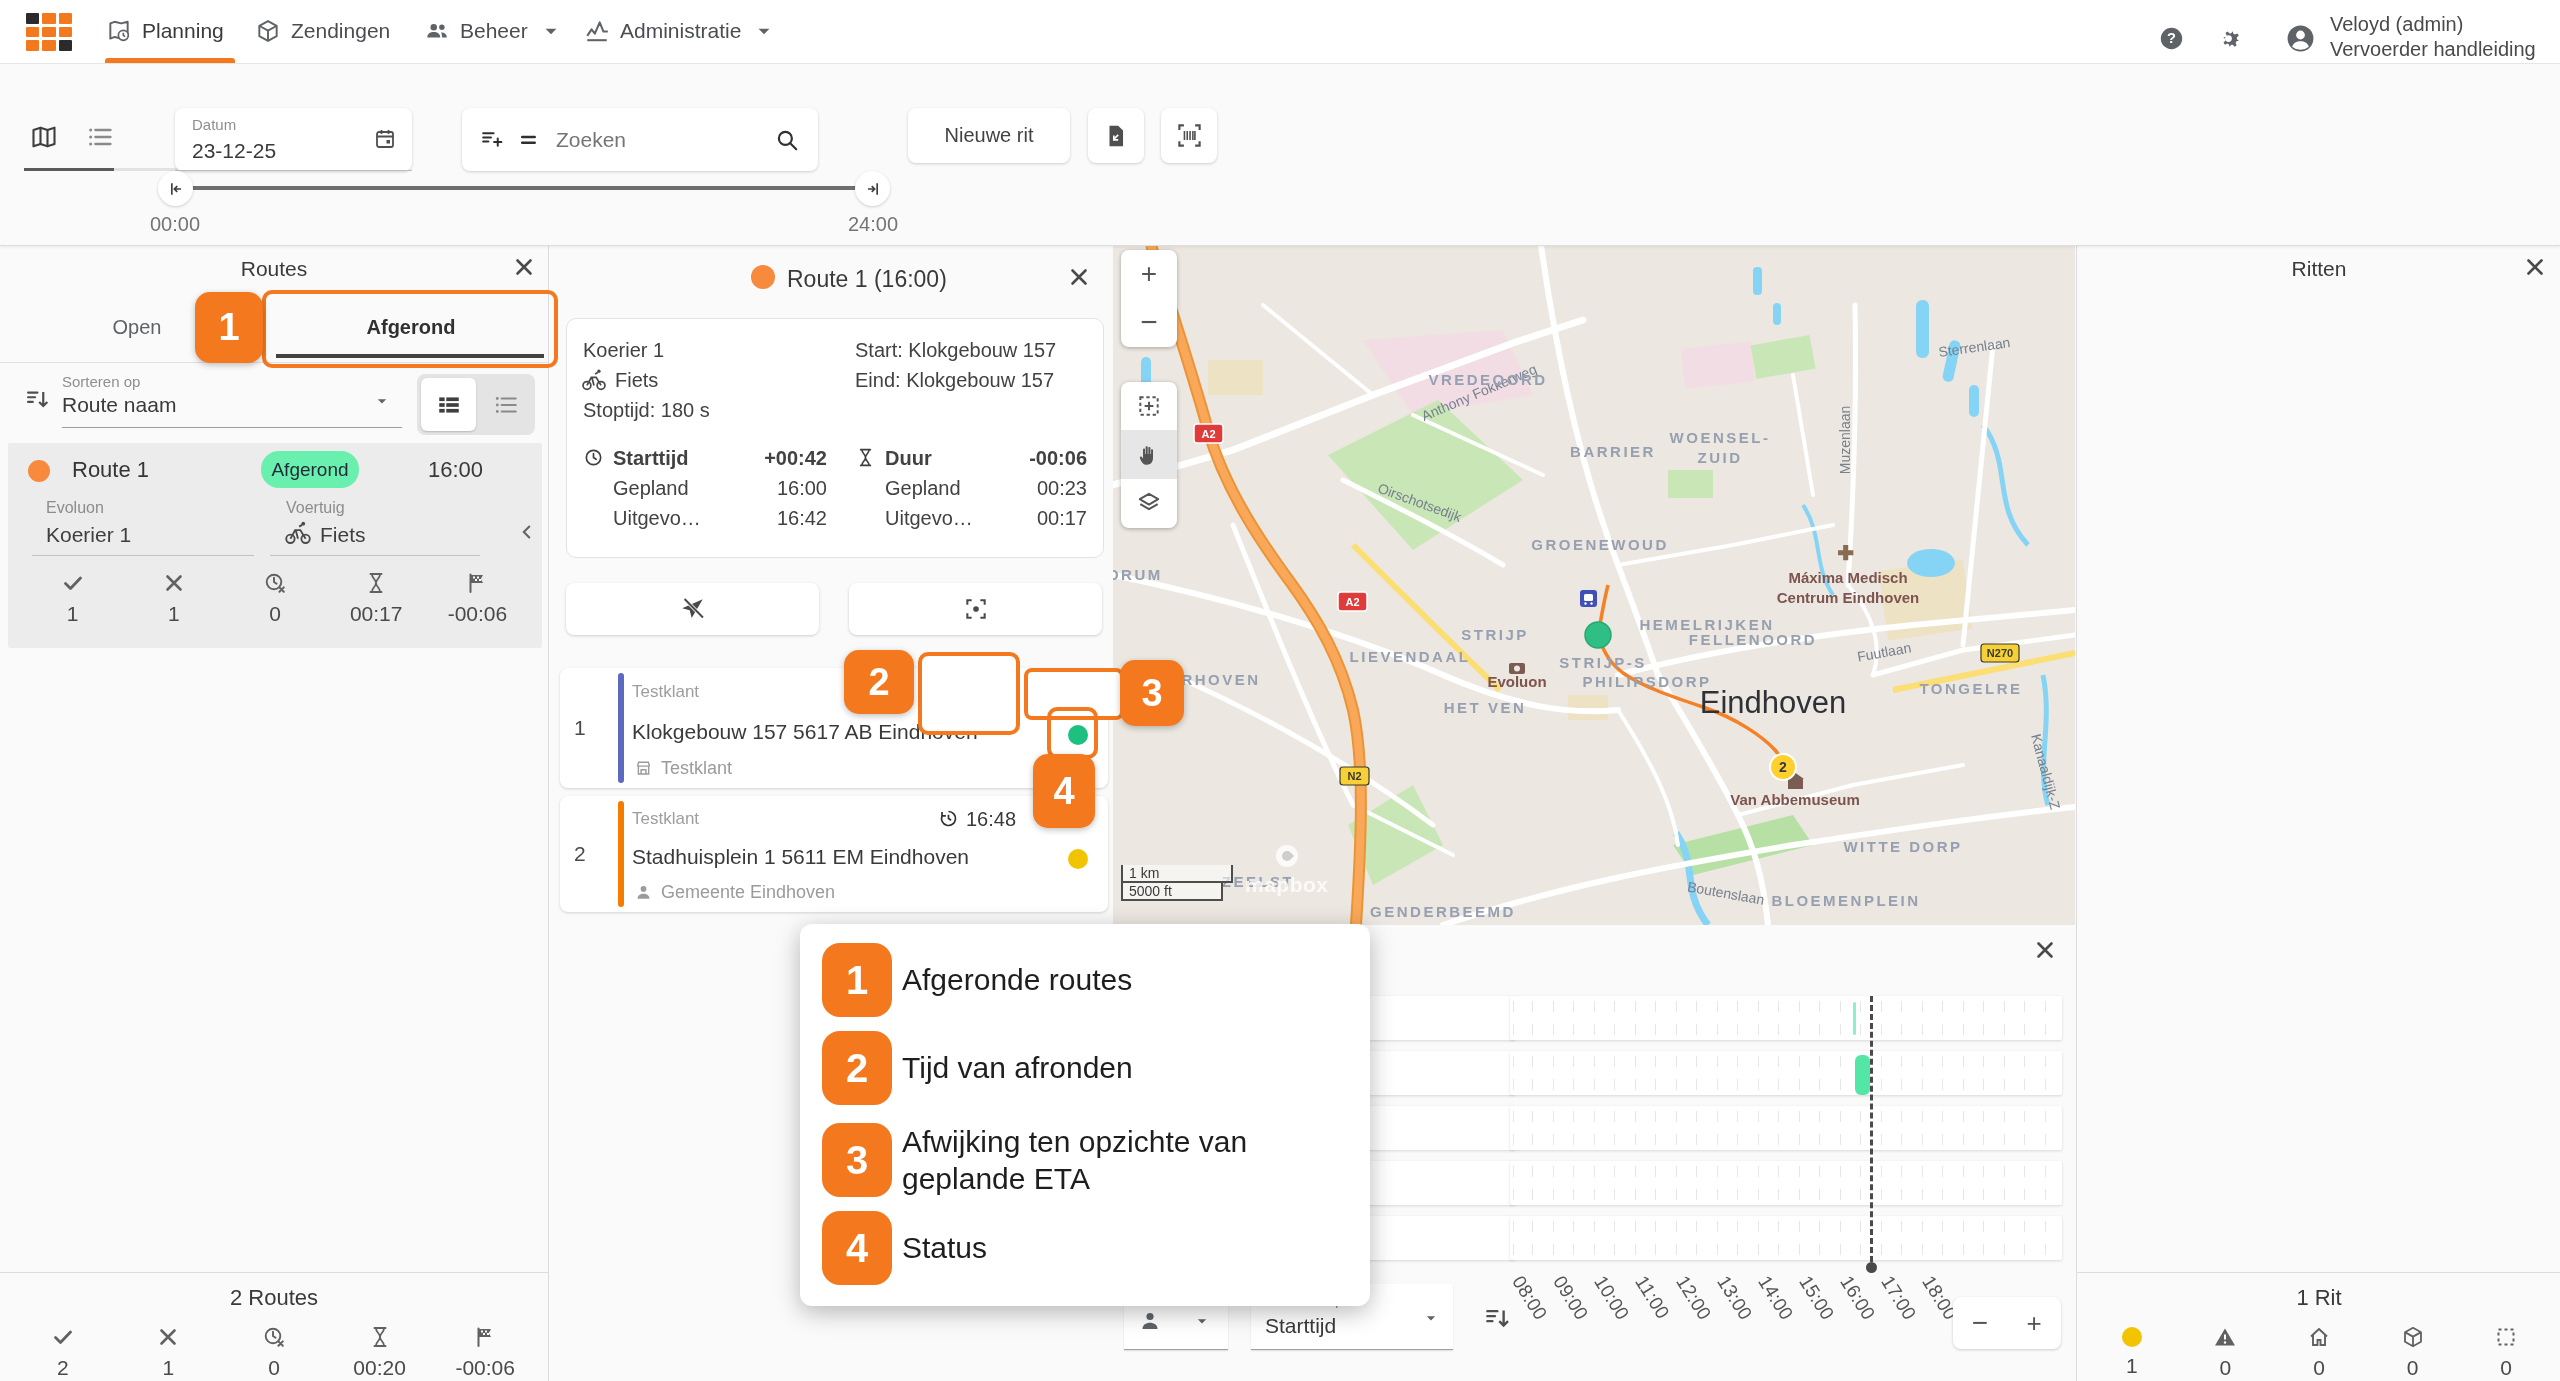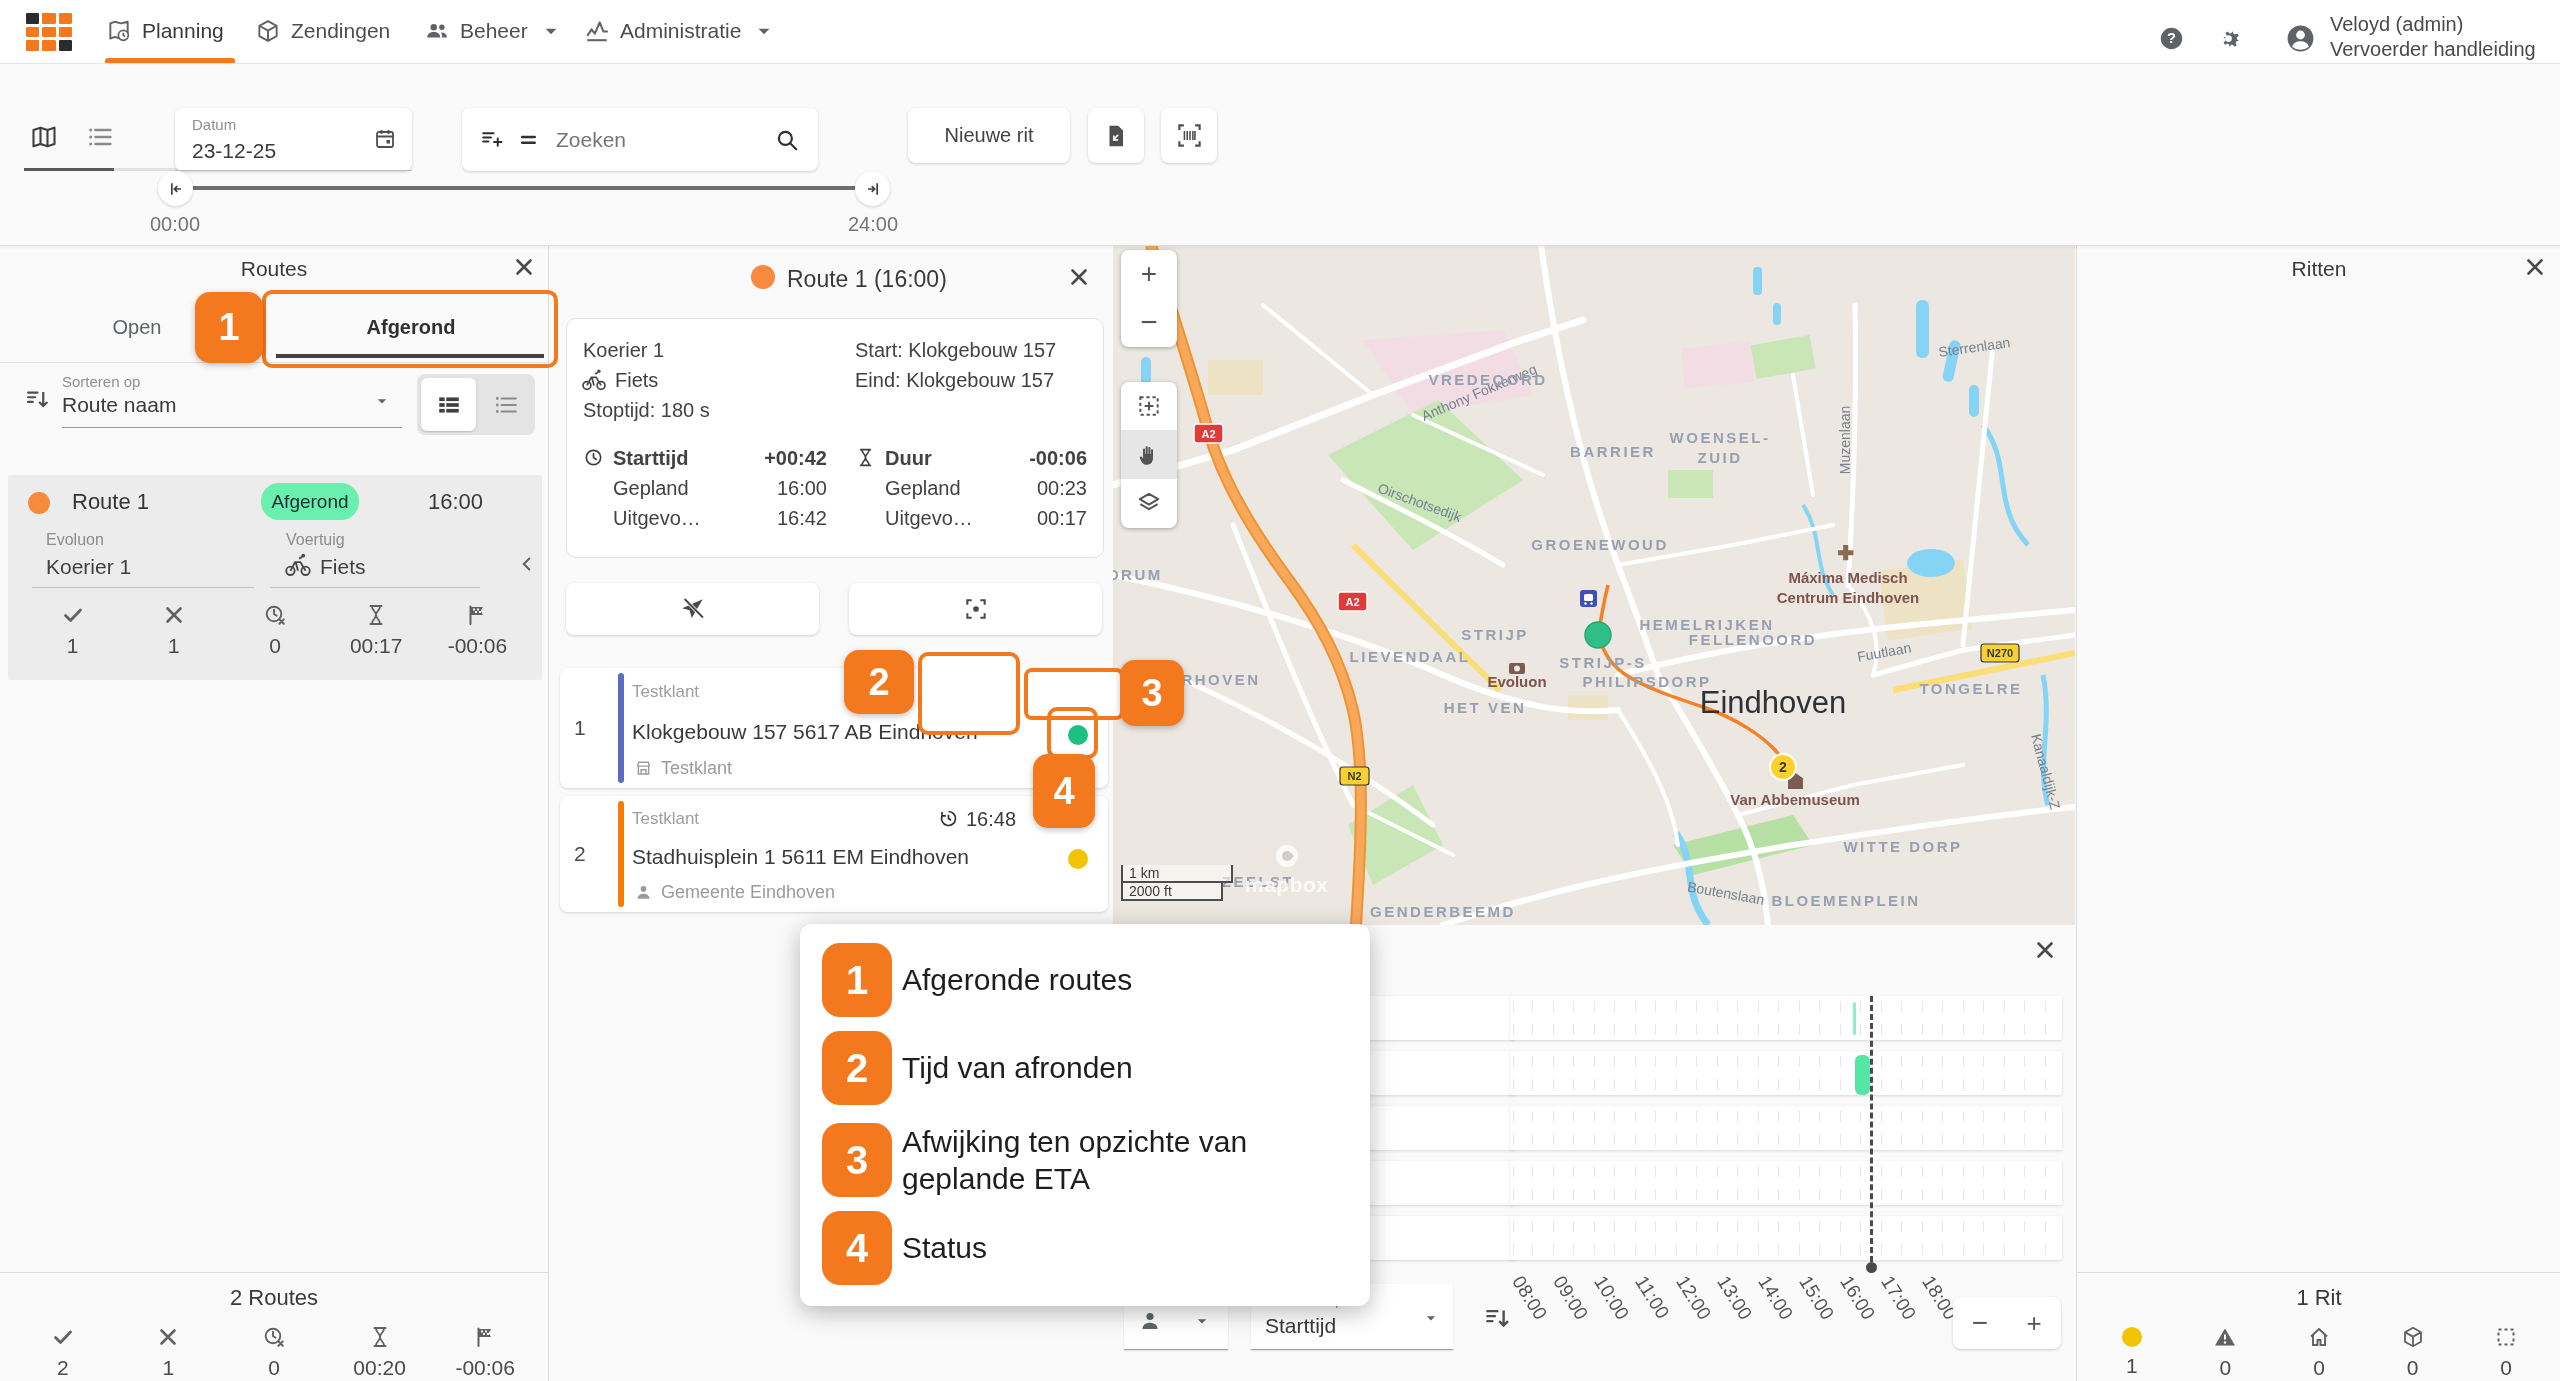--- a/index.html
+++ b/index.html
@@ -24,21 +24,21 @@
   .fldvalue{font-size:21px;color:#3A3A3A;}
   .btnw{display:flex;align-items:center;justify-content:center;color:#4F4F4F;}
   
   .panel{background:#FAFAFA;}
   .ptitle{font-size:21px;font-weight:500;color:#3A3A3A;}
   .closex{width:24px;height:24px;color:#4A4A4A;cursor:pointer;}
   .divh{background:#E0E0E0;height:1px;}
   .divv{background:#DCDCDC;width:1px;}
   
   .tab{font-size:20px;font-weight:500;color:#5F6368;display:flex;align-items:center;justify-content:center;cursor:pointer;}
-  .rcard{background:#ECECEC;border-radius:2px;margin-top:32px;}
+  .rcard{background:#ECECEC;border-radius:2px;}
   .pill{background:#69F0AE;border-radius:18px;font-size:19px;color:#1F2937;display:flex;align-items:center;justify-content:center;}
   .glabel{font-size:16px;color:#8C8C8C;}
   .gvalue{font-size:21px;color:#3F3F3F;}
   .statrow{display:flex;}
   .statcol{flex:1;display:flex;flex-direction:column;align-items:center;gap:7px;}
   .statcol .ic{width:24px;height:24px;color:#616161;}
   .statval{font-size:21px;color:#4A4A4A;}
   
   .dcard{background:#FFF;border:1px solid #E3E3E3;border-radius:10px;}
   .dtxt{font-size:20px;color:#424242;}
@@ -719,21 +719,21 @@
           <span class="ic">
             <svg viewBox="0 0 24 24">
               <path d="M12 3.5l8.5 5L12 13.5l-8.5-5z" stroke="currentColor" fill="none" stroke-width="1.8" stroke-linejoin="round"></path>
               <path d="M4 13l8 4.7L20 13" stroke="currentColor" fill="none" stroke-width="1.8" stroke-linejoin="round"></path>
             </svg>
           </span>
         </div>
     </div>
     <div class="abs" style="left:8px;bottom:24px;">
       <div class="scalebox" style="width:96px;">1 km</div>
-      <div class="scalebox" style="width:86px;border-top:none;">2000 ft</div>
+      <div class="scalebox" style="width:86px;border-top:none;">5000 ft</div>
     </div>
     <div class="abs" style="left:132px;bottom:28px;display:flex;align-items:center;gap:6px;opacity:.8;flex-direction:column;">
       <div style="width:22px;height:22px;border-radius:50%;background:#FFF;display:flex;align-items:center;justify-content:center;">
         <div style="width:10px;height:10px;background:#C9C9C9;border-radius:50% 0 50% 50%;transform:rotate(45deg);"></div>
       </div>
       <span style="color:#FFF;font-size:21px;font-weight:700;letter-spacing:.5px;">mapbox</span>
     </div>
   </div>
 
   <div class="abs panel" style="left:1113px;top:925px;width:962px;height:456px;">

